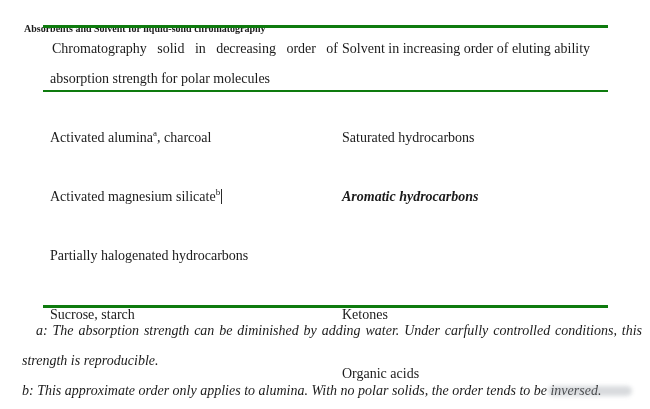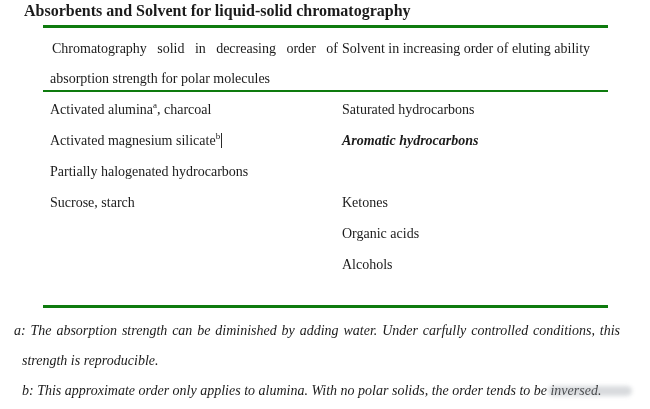--- a/index.html
+++ b/index.html
@@ -13,23 +13,23 @@
     height: 409px;
     background: #ffffff;
     font-family: "Liberation Serif", "DejaVu Serif", serif;
     color: #1b1b1b;
     font-size: 14px;
     overflow: hidden;
   }
   .abs { position: absolute; }
   .doc-title {
     left: 24px;
-    top: 2px;
+    top: 23px;
     font-weight: 700;
-    font-size: 16px;
+    font-size: 10px;
     white-space: nowrap;
   }
   .rule {
     left: 43px;
     width: 565px;
     background: #0e7b0e;
   }
   .rule-top    { top: 25px;  height: 3px; }
   .rule-mid    { top: 90px;  height: 2px; }
   .rule-bottom { top: 305px; height: 3px; }
@@ -43,20 +43,21 @@
   .hdr-left-2 { left: 50px; top: 71px; white-space: nowrap; }
   .hdr-right  { left: 342px; top: 41px; white-space: nowrap; }
 
   .table-body {
     left: 43px; top: 102px; width: 565px;
   }
   .trow {
     display: flex;
     height: 31px;
     align-items: flex-start;
+    margin-top: 28px;
   }
   .tcell-left {
     width: 292px;
     padding-left: 7px;
     box-sizing: border-box;
     white-space: nowrap;
   }
   .tcell-right {
     padding-left: 299px;
     margin-left: -292px;
@@ -79,21 +80,21 @@
     height: 15px;
     background: #2a2a2a;
     margin-left: 1px;
     vertical-align: text-bottom;
   }
   .footnote {
     font-style: italic;
     white-space: nowrap;
   }
   .fn-a1 {
-    left: 14px; top: 323px; width: 606px;
+    left: 36px; top: 323px; width: 606px;
     text-align: justify;
     text-align-last: justify;
   }
   .fn-a2 { left: 22px; top: 353px; }
   .fn-b  { left: 22px; top: 383px; }
   .watermark {
     left: 548px; top: 386px;
     width: 84px; height: 10px;
     background: #9aa0a8;
     opacity: 0.38;

